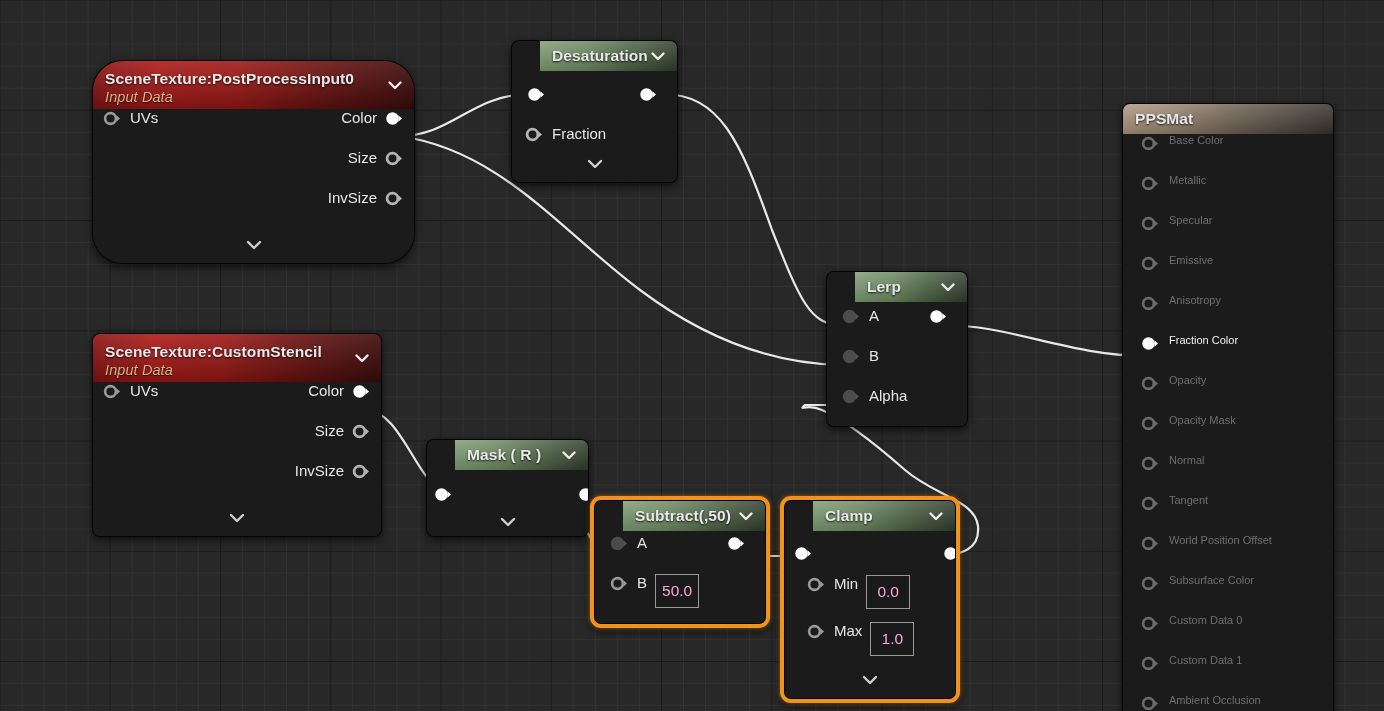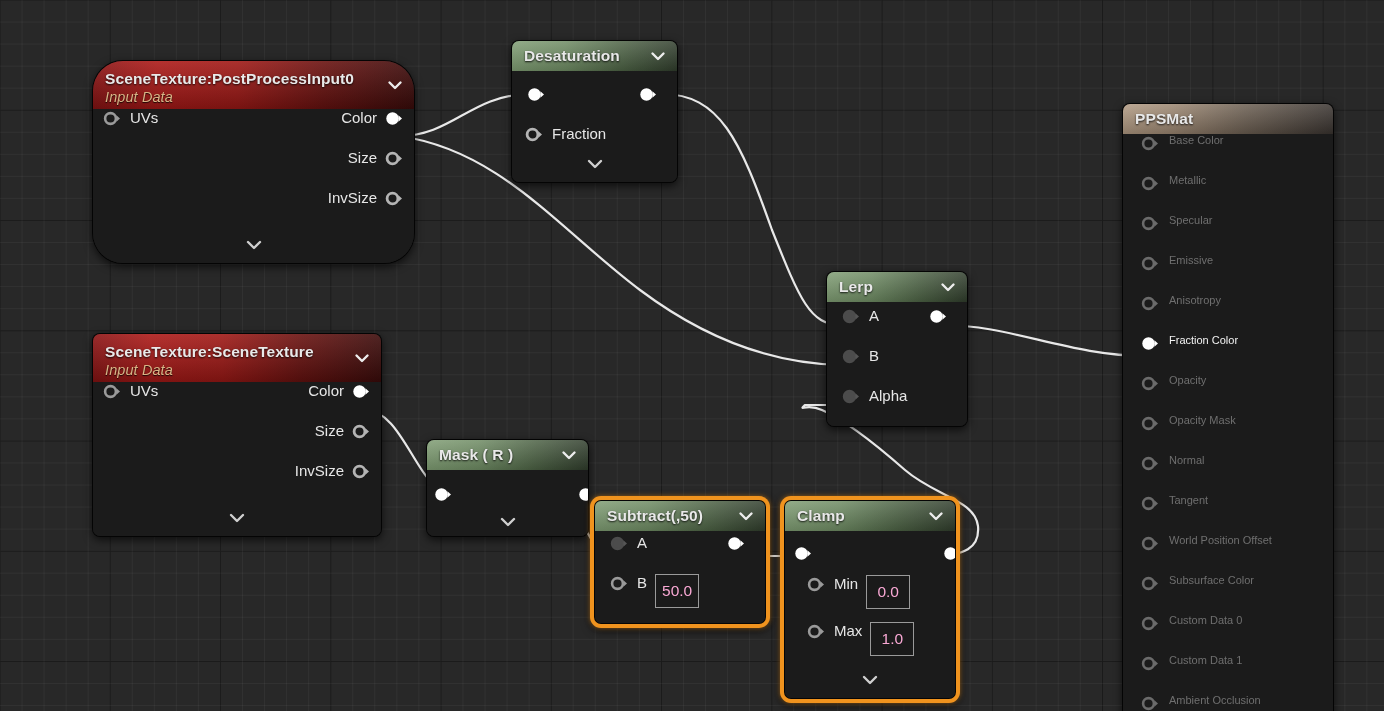--- a/index.html
+++ b/index.html
@@ -53,20 +53,21 @@
     padding: 0 8px 0 12px;
     font-size: 15.5px; font-weight: bold;
     color: #e9e9e9;
     text-shadow: 0 1px 2px rgba(0,0,0,0.85);
     letter-spacing: .1px;
   }
   .hdr.green {
     background:
       linear-gradient(to bottom, rgba(255,255,255,0.16), rgba(0,0,0,0.16)),
       linear-gradient(to right, #7e9c72 0%, #6d8a62 32%, #4c6244 66%, #2f3c2b 100%);
+    margin-left: 28px;
   }
   .hdr.red {
     height: 48px;
     align-items: flex-start;
     padding-top: 4px;
     flex-direction: column; justify-content: center;
     background:
       linear-gradient(to bottom, rgba(255,255,255,0.10), rgba(0,0,0,0.25)),
       linear-gradient(to right, #8d1414 0%, #ad1a18 20%, #a01916 45%, #6a1210 72%, #3d0c0b 100%);
   }
@@ -239,21 +240,21 @@
       <div class="expand" style="position:absolute; left:0; bottom:8px; width:100%;">
         <svg width="20" height="14" viewBox="0 0 20 14">
             <path d="M4 4 L10 10 L16 4" stroke="#cfcfcf" stroke-width="2.4" fill="none" stroke-linecap="round" stroke-linejoin="round"></path>
           </svg>
       </div>
     </div>
   </div>
 
   <div class="node" id="n-cs" style="left:92px; top:333px; width:290px; height:204px;">
     <div class="hdr red">
-      <div class="hdr-title">SceneTexture:SceneTexture</div>
+      <div class="hdr-title">SceneTexture:CustomStencil</div>
       <div class="hdr-sub">Input Data</div>
       <span class="chev">
         <svg width="18" height="18" viewBox="0 0 18 18">
             <path d="M3.5 6.5 L9 12 L14.5 6.5" stroke="#ededed" stroke-width="2.4" fill="none" stroke-linecap="round" stroke-linejoin="round"></path>
           </svg>
       </span>
     </div>
     <div class="body" style="height:154px;">
       <div class="row in" style="position:absolute; left:0; top:0; width:100%;">
         <span class="pin">

